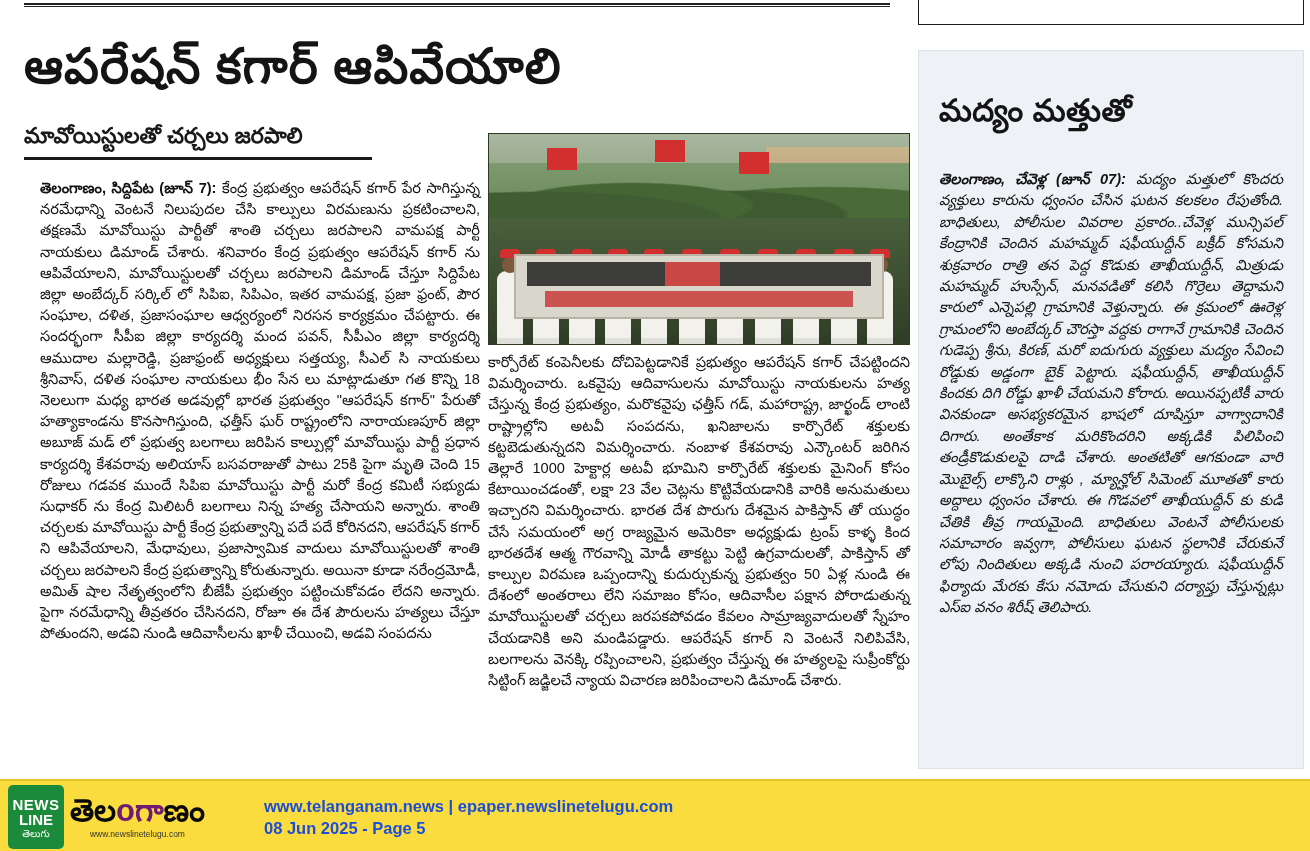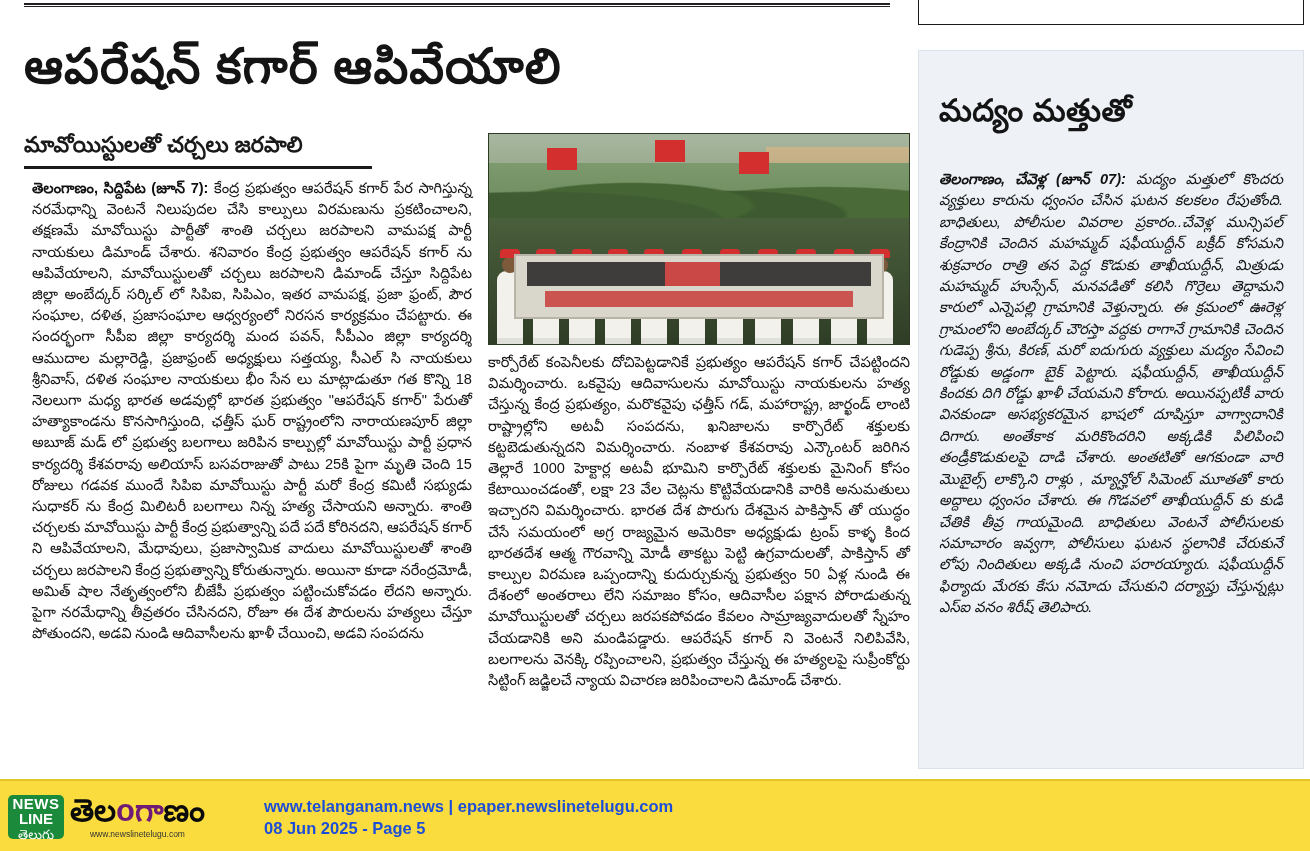--- a/index.html
+++ b/index.html
@@ -42,21 +42,21 @@
     font-size: 49px;
     font-weight: bold;
     color: #141414;
     letter-spacing: 1px;
     line-height: 1.18;
     white-space: nowrap;
   }
   .subhead-wrap {
     position: absolute;
     left: 0;
-    top: 131px;
+    top: 122px;
     width: 372px;
   }
   .subhead {
     font-size: 22px;
     font-weight: bold;
     color: #1a1a1a;
     line-height: 1.25;
     padding-bottom: 5px;
   }
   .subhead-rule {
@@ -141,21 +141,21 @@
 
   .col {
     position: absolute;
     font-size: 14.6px;
     line-height: 21.2px;
     color: #111;
     text-align: justify;
     text-justify: inter-word;
     word-spacing: -0.5px;
   }
-  .col-left  { left: 8px;   top: 178px; width: 440px; }
+  .col-left  { left: 16px;   top: 178px; width: 440px; }
   .col-right { left: 464px; top: 352px; width: 422px; }
 
   
   .rail-top-box {
     position: absolute;
     left: 918px; top: -22px;
     width: 386px; height: 47px;
     border: 1px solid #1a1a1a;
     background: #fff;
     overflow: hidden;
@@ -193,36 +193,36 @@
     border-top: 2px solid #e2c52b;
   }
   .logo {
     position: absolute;
     left: 8px; top: 4px;
     width: 236px; height: 64px;
     display: flex;
     align-items: center;
   }
   .logo-badge {
-    width: 56px; height: 44px;
+    width: 56px; height: 64px;
     background: #1b8a3a;
     border-radius: 5px;
     color: #fff;
     font-size: 14px;
     font-weight: bold;
     line-height: 1.0;
     display: flex;
     flex-direction: column;
     align-items: center;
     justify-content: center;
     padding-top: 2px;
   }
   .logo-badge .l1 { font-size: 15px; letter-spacing: .5px; }
   .logo-badge .l2 { font-size: 15px; }
-  .logo-badge .l3 { font-size: 13px; font-weight: normal; margin-top: 2px; }
+  .logo-badge .l3 { font-size: 10px; font-weight: normal; margin-top: 2px; }
   .logo-word {
     margin-left: 6px;
     position: relative;
   }
   .logo-word .tel {
     font-size: 31px;
     font-weight: bold;
     color: #0a0a0a;
     line-height: 1;
     white-space: nowrap;

